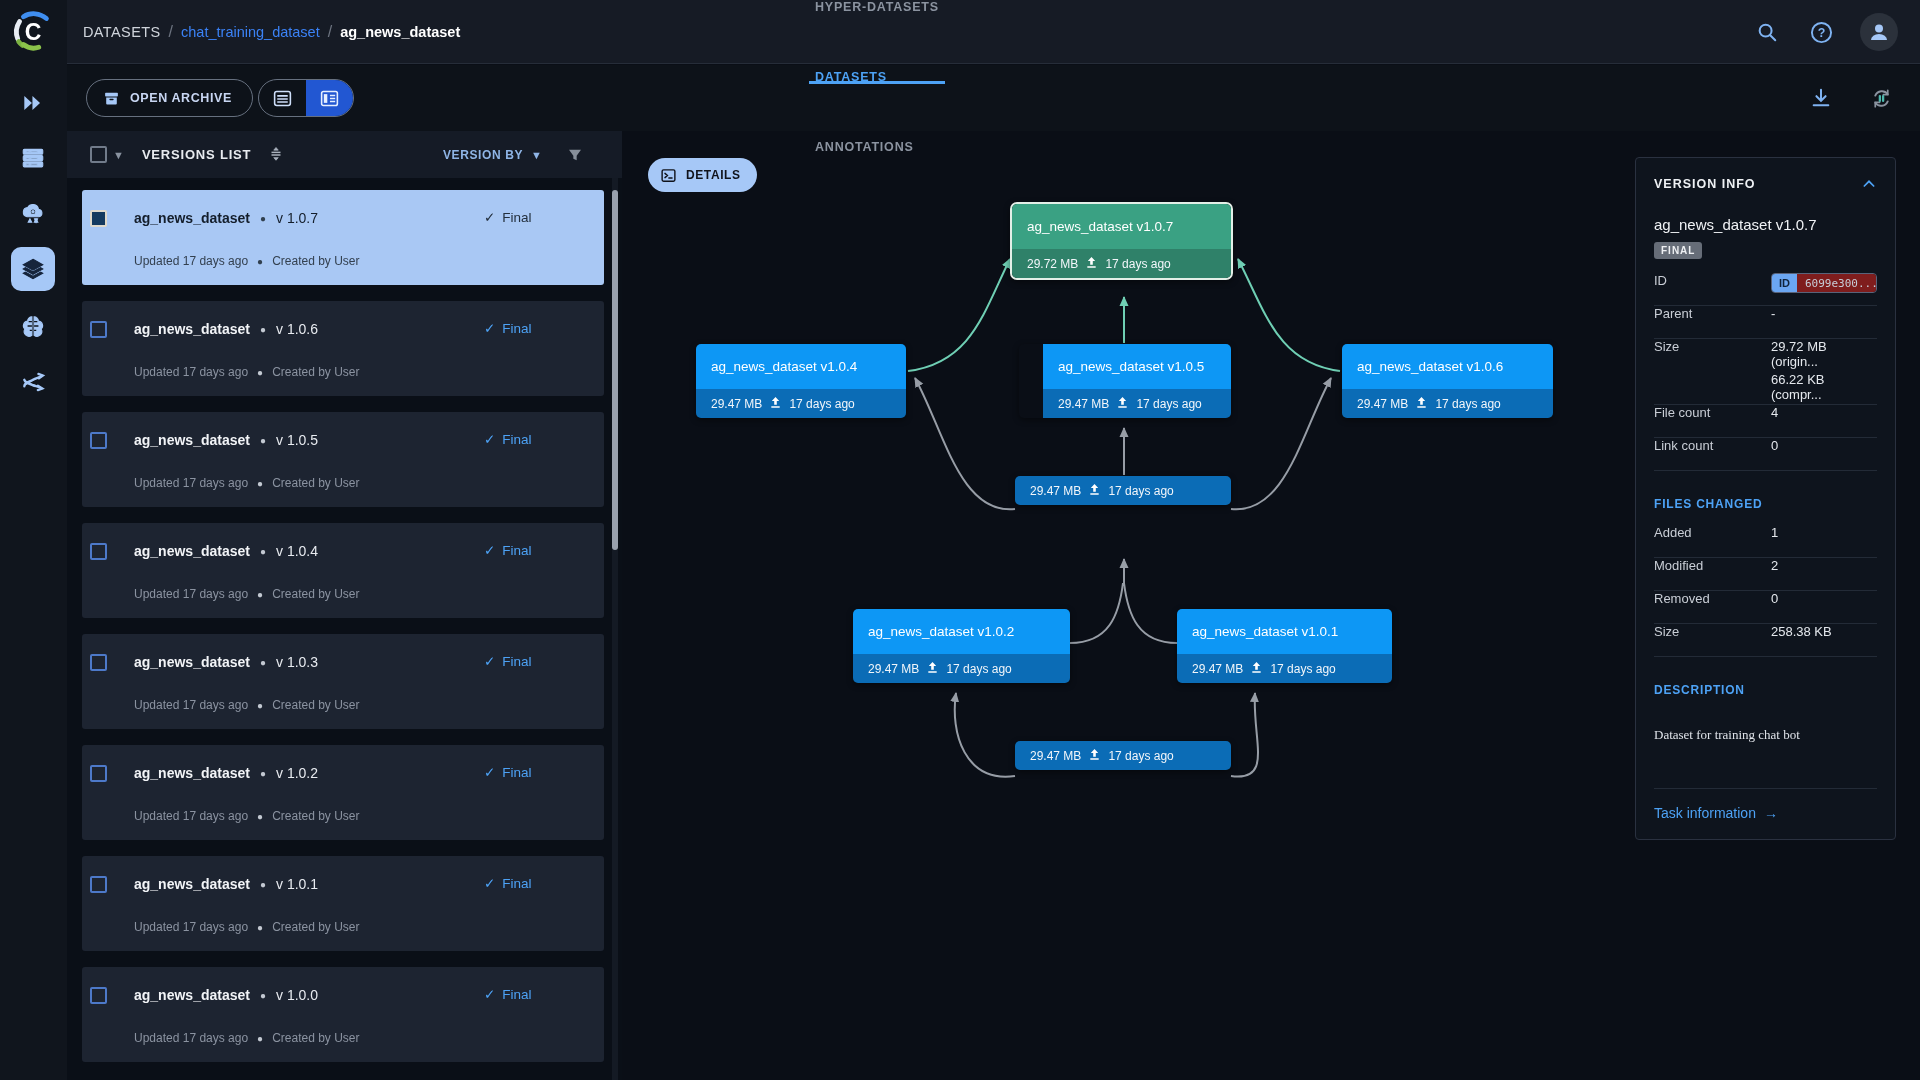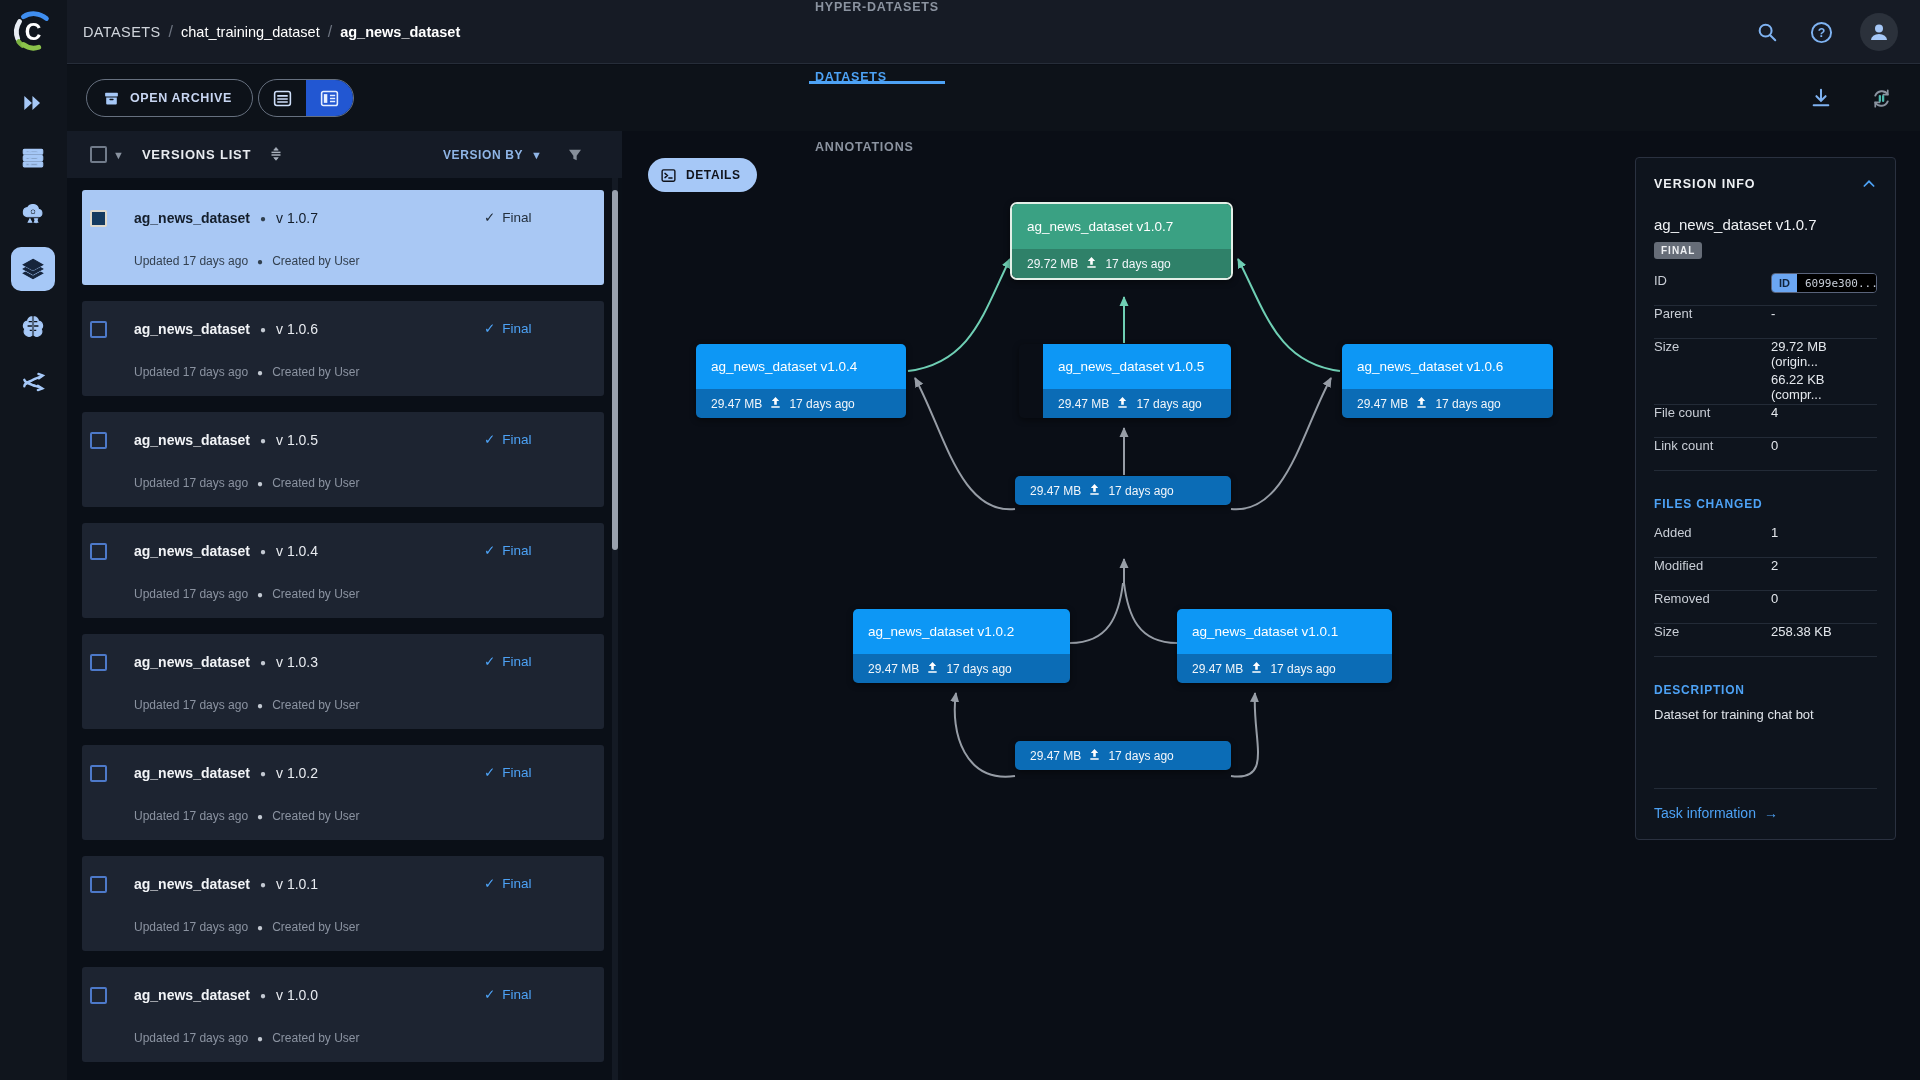--- a/index.html
+++ b/index.html
@@ -12,21 +12,21 @@
   .side-item { position:absolute; left:11px; width:44px; height:44px; border-radius:10px; display:flex; align-items:center; justify-content:center; cursor:pointer; }
   .side-item svg { width:26px; height:26px; fill:#a6c8f7; stroke:#a6c8f7; }
   .side-item.active { background:#a6c8f7; }
   .side-item.active svg { fill:#16253c; stroke:#16253c; }
 
   
   .topbar { position:absolute; left:67px; top:0; width:1853px; height:64px; background:#161b25; border-bottom:1px solid #262d39; z-index:4; }
   .breadcrumb { position:absolute; left:16px; top:0; height:64px; display:flex; align-items:center; gap:8px; font-size:14.5px; }
   .bc-root { color:#cfd4db; letter-spacing:.4px; }
   .bc-sep { color:#6d7480; font-weight:300; font-size:16px; }
-  .bc-mid { color:#ffffff; }
+  .bc-mid { color:#3b82f6; }
   .bc-last { color:#ffffff; font-weight:bold; }
   .tabs { position:absolute; left:748px; top:0; height:64px; display:flex; gap:56px;flex-direction:column; }
   .tab { height:64px; display:flex; align-items:center; font-size:12.5px; font-weight:bold; letter-spacing:.8px; color:#8b93a0; cursor:pointer; position:relative; }
   .tab.active { color:#4da2f5; }
   .tab.active::after { content:""; position:absolute; left:-6px; right:-6px; bottom:0; height:3px; background:#4da2f5; }
   .top-icons { position:absolute; right:22px; top:0; height:64px; display:flex; align-items:center; gap:24px; }
   .icon-btn { width:30px; height:30px; display:flex; align-items:center; justify-content:center; cursor:pointer; }
   .avatar { width:38px; height:38px; border-radius:50%; background:#2b313b; display:flex; align-items:center; justify-content:center; cursor:pointer; }
 
   
@@ -82,23 +82,23 @@
   .ip-head-title { color:#eef1f4; font-size:12.5px; font-weight:bold; letter-spacing:1px; }
   .ip-name { color:#f0f2f5; font-size:15px; margin-top:24px; }
   .ip-badge { align-self:flex-start; background:#666d78; color:#eef0f3; font-size:10px; font-weight:bold; letter-spacing:1px; padding:3px 7px; border-radius:3px; margin-top:9px; }
   .ip-row { display:flex; min-height:33px; border-bottom:1px solid #232b37; font-size:13px; }
   .ip-row.nb { border-bottom:none; }
   .ip-label { width:117px; color:#c9ced6; flex:none; }
   .ip-value { color:#e4e8ed; }
   .ip-rows { margin-top:14px; }
   .id-chip { display:inline-flex; height:20px; border:1px solid #59637a; border-radius:4px; overflow:hidden; cursor:pointer; }
   .id-chip .id-tag { background:#6ba6f2; color:#10233c; font-size:11px; font-weight:bold; padding:0 7px; display:flex; align-items:center; }
-  .id-chip .id-val { background:#000000; color:#c7cdd7; font-family:"DejaVu Sans Mono",monospace; font-size:11px; padding:0 8px; display:flex; align-items:center; }
+  .id-chip .id-val { background:#7f1d1d; color:#c7cdd7; font-family:"DejaVu Sans Mono",monospace; font-size:11px; padding:0 8px; display:flex; align-items:center; }
   .ip-section { color:#4da2f5; font-size:12px; font-weight:bold; letter-spacing:.8px; margin-top:26px; }
-  .ip-desc { color:#dfe3e9; font-size:13px; margin-top:10px; }
+  .ip-desc { color:#dfe3e9; font-size:13px; margin-top:30px;font-family:Liberation Serif, serif; }
   .ip-footer { margin-top:auto; border-top:1px solid #232b37; padding:16px 0 18px 0; }
   .task-link { color:#4da2f5; font-size:14px; cursor:pointer; display:flex; align-items:center; gap:8px; }
 </style>
 </head>
 <body>
 
 <div class="app">
 
   <aside class="sidebar">
     <svg class="logo" viewBox="0 0 48 48">

